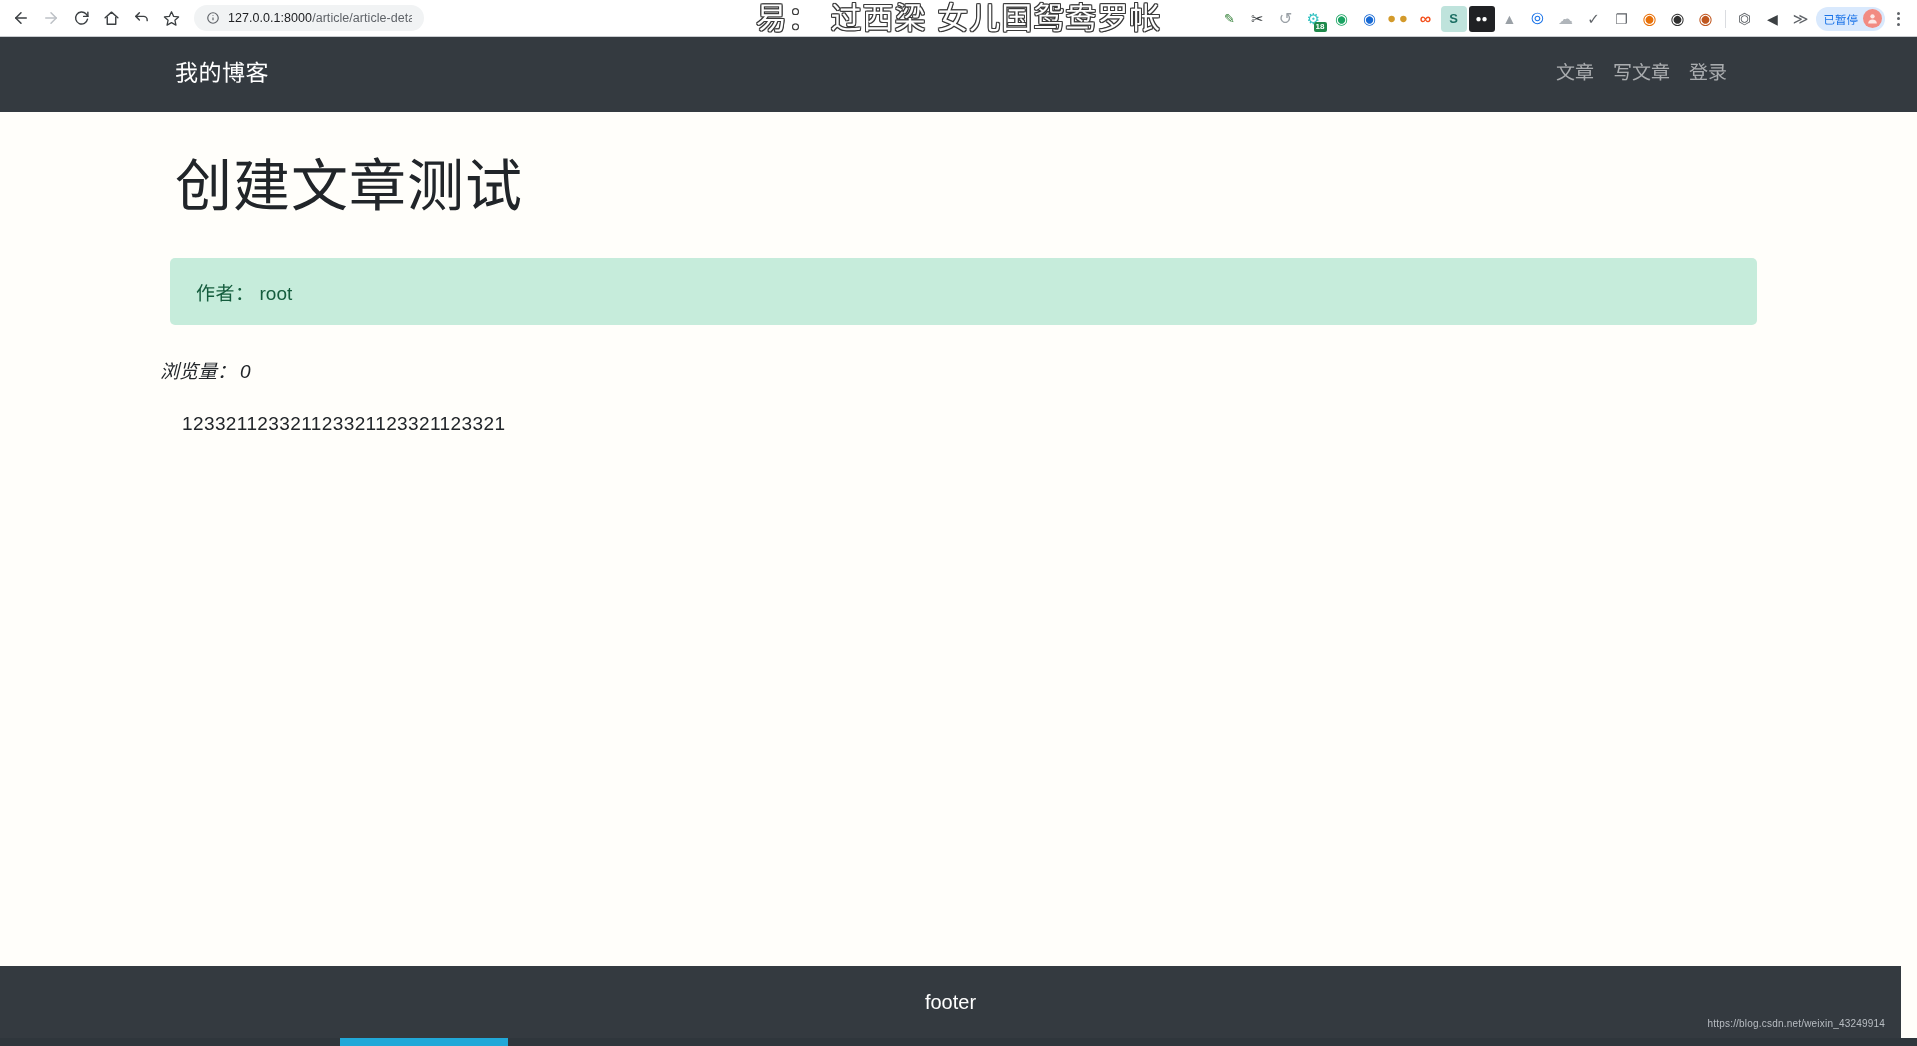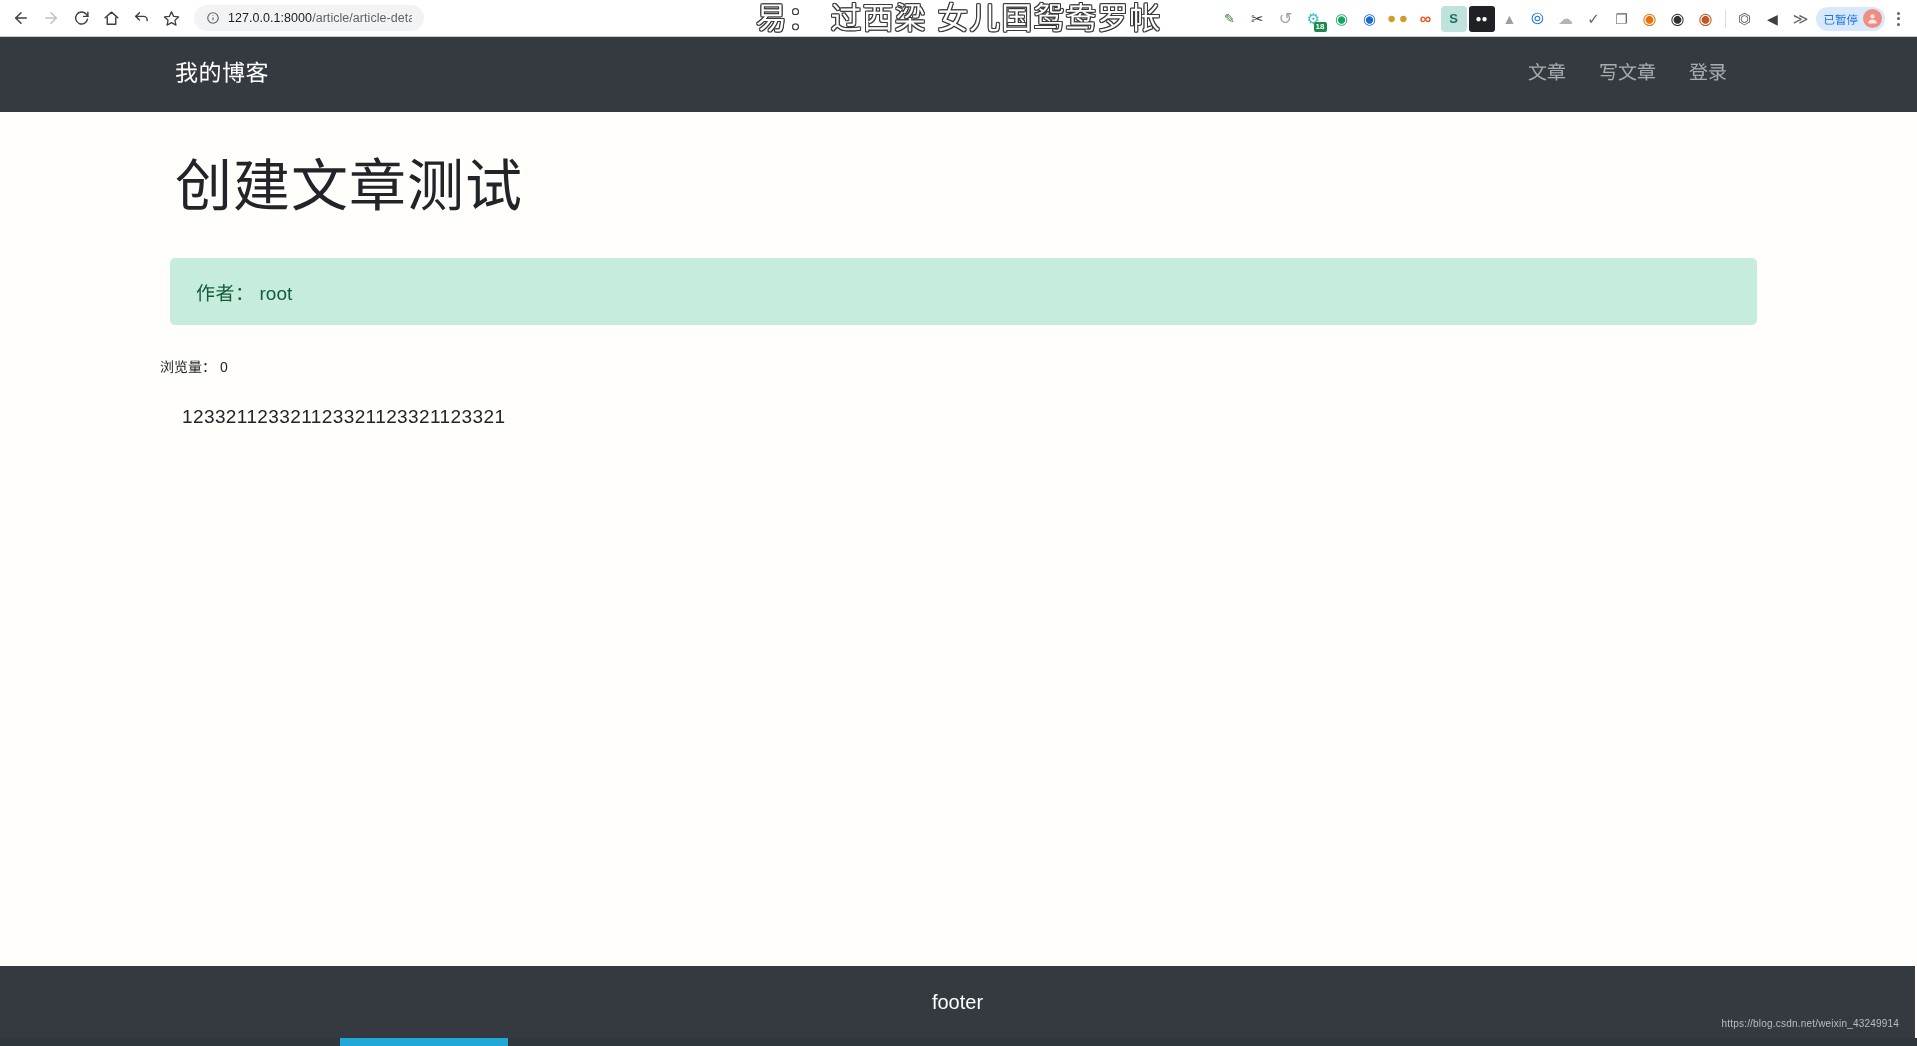--- a/index.html
+++ b/index.html
@@ -206,21 +206,21 @@
   .brand {
     color: #ffffff;
     font-size: 23px;
     letter-spacing: 0.5px;
     cursor: pointer;
     text-decoration: none;
   }
   .nav-links {
     display: flex;
     align-items: center;
-    gap: 33px;
+    gap: 19px;
   }
   .nav-link {
     color: rgba(255,255,255,0.58);
     font-size: 19px;
     text-decoration: none;
     cursor: pointer;
   }
 
   .content {
     padding: 0 160px;
@@ -240,37 +240,38 @@
     border-radius: 5px;
     padding: 20px 26px;
     font-size: 19px;
     box-sizing: border-box;
   }
   .alert-success .label { letter-spacing: 0.5px; }
   .alert-success .value { margin-left: 5px; }
 
   .views {
     margin: 31px 0 0 0;
-    font-size: 14px;
+    font-size: 19px;
     color: #212529;
+    font-style: italic;
   }
   .views .count { margin-left: 4px; }
 
   .article-body {
     margin: 30px 0 0 22px;
     font-size: 19px;
     color: #212529;
     letter-spacing: 0.4px;
   }
 
   
   .footer {
     position: absolute;
     left: 0;
-    right: 2px;
+    right: 16px;
     bottom: 8px;
     height: 72px;
     background: #343a40;
     display: flex;
     align-items: center;
     justify-content: center;
   }
   .footer-text {
     color: #ffffff;
     font-size: 20px;

